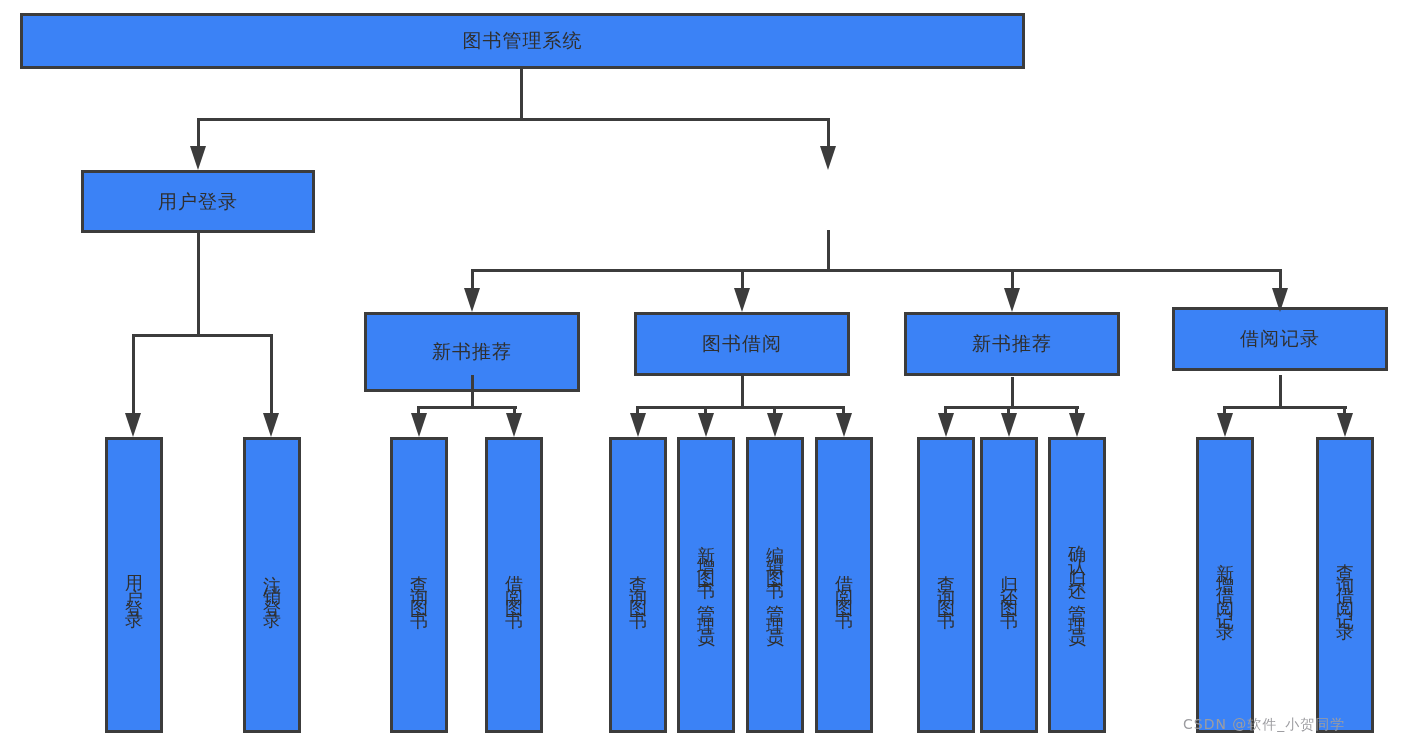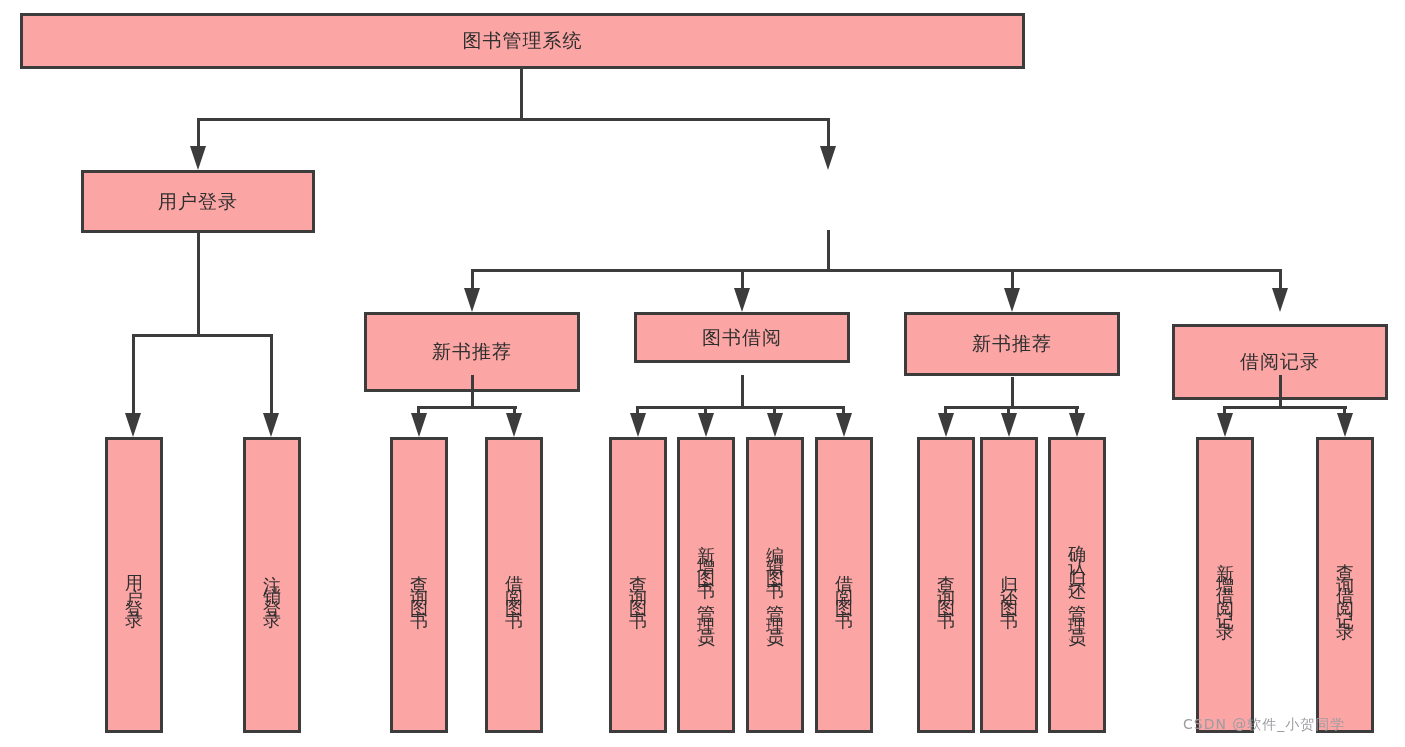--- a/index.html
+++ b/index.html
@@ -13,21 +13,21 @@
     position:relative;
     width:1405px;height:747px;
     background:var(--bg);
     font-family:"DejaVu Sans","Liberation Sans",sans-serif;
     overflow:hidden;
   }
   .node{
     position:absolute;
     box-sizing:border-box;
     border:3px solid var(--line);
-    background:#fca5a5;
+    background:#3b82f6;
     color:var(--text);
     display:flex;
     align-items:center;
     justify-content:center;
   }
   .hbox{font-size:19px;letter-spacing:1px;}
   .vbox{
     writing-mode:vertical-rl;
     text-orientation:mixed;
     font-size:18px;
@@ -54,23 +54,23 @@
 </head>
 <body>
 
 <div class="canvas">
 
   <div class="node hbox" style="left:20px;top:13px;width:1005px;height:56px">图书管理系统</div>
 
   <div class="node hbox" style="left:81px;top:170px;width:234px;height:63px">用户登录</div>
 
   <div class="node hbox" style="left:364px;top:312px;width:216px;height:80px">新书推荐</div>
-  <div class="node hbox" style="left:634px;top:312px;width:216px;height:51px">图书借阅</div>
+  <div class="node hbox" style="left:634px;top:312px;width:216px;height:64px">图书借阅</div>
   <div class="node hbox" style="left:904px;top:312px;width:216px;height:64px">新书推荐</div>
-  <div class="node hbox" style="left:1172px;top:324px;width:216px;height:76px">借阅记录</div>
+  <div class="node hbox" style="left:1172px;top:307px;width:216px;height:64px">借阅记录</div>
 
   <div class="node vbox" style="left:105px">用户登录</div>
   <div class="node vbox" style="left:243px">注销登录</div>
 
   <div class="node vbox" style="left:390px">查询图书</div>
   <div class="node vbox" style="left:485px">借阅图书</div>
 
   <div class="node vbox" style="left:609px">查询图书</div>
   <div class="node vbox" style="left:677px">新增图书（管理员）</div>
   <div class="node vbox" style="left:746px">编辑图书（管理员）</div>

